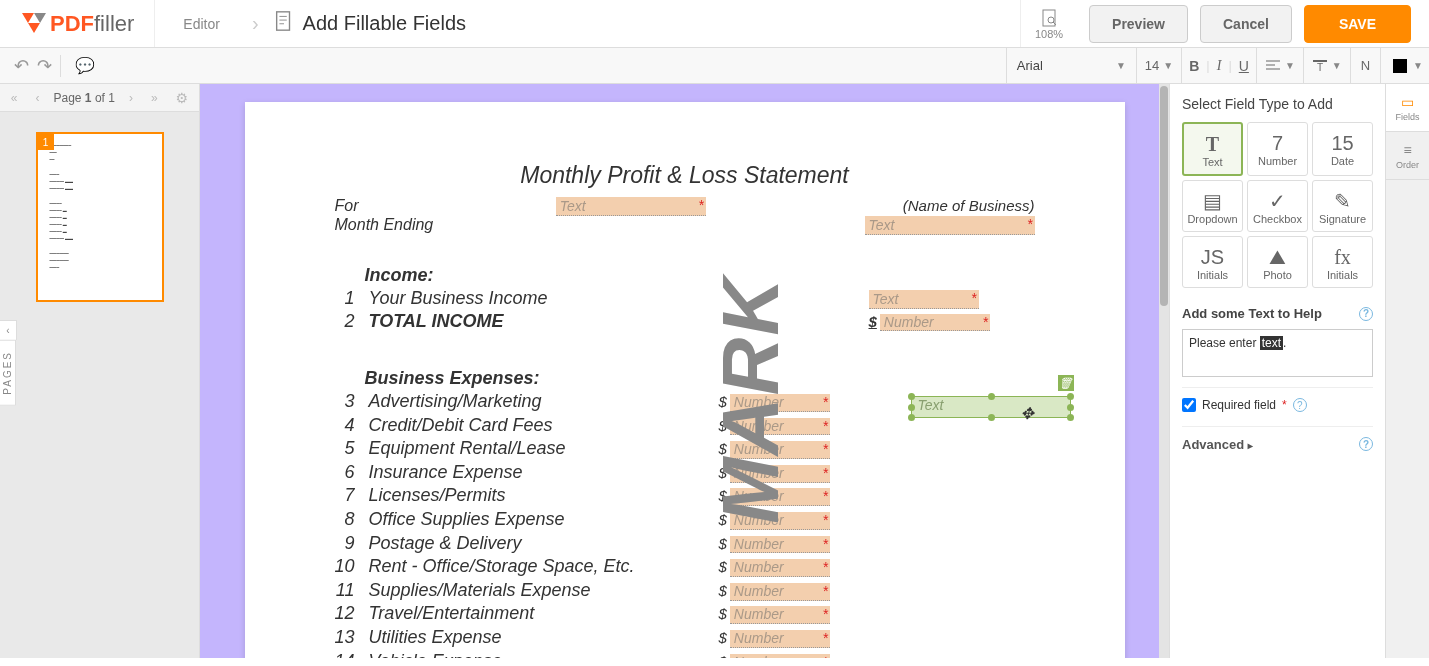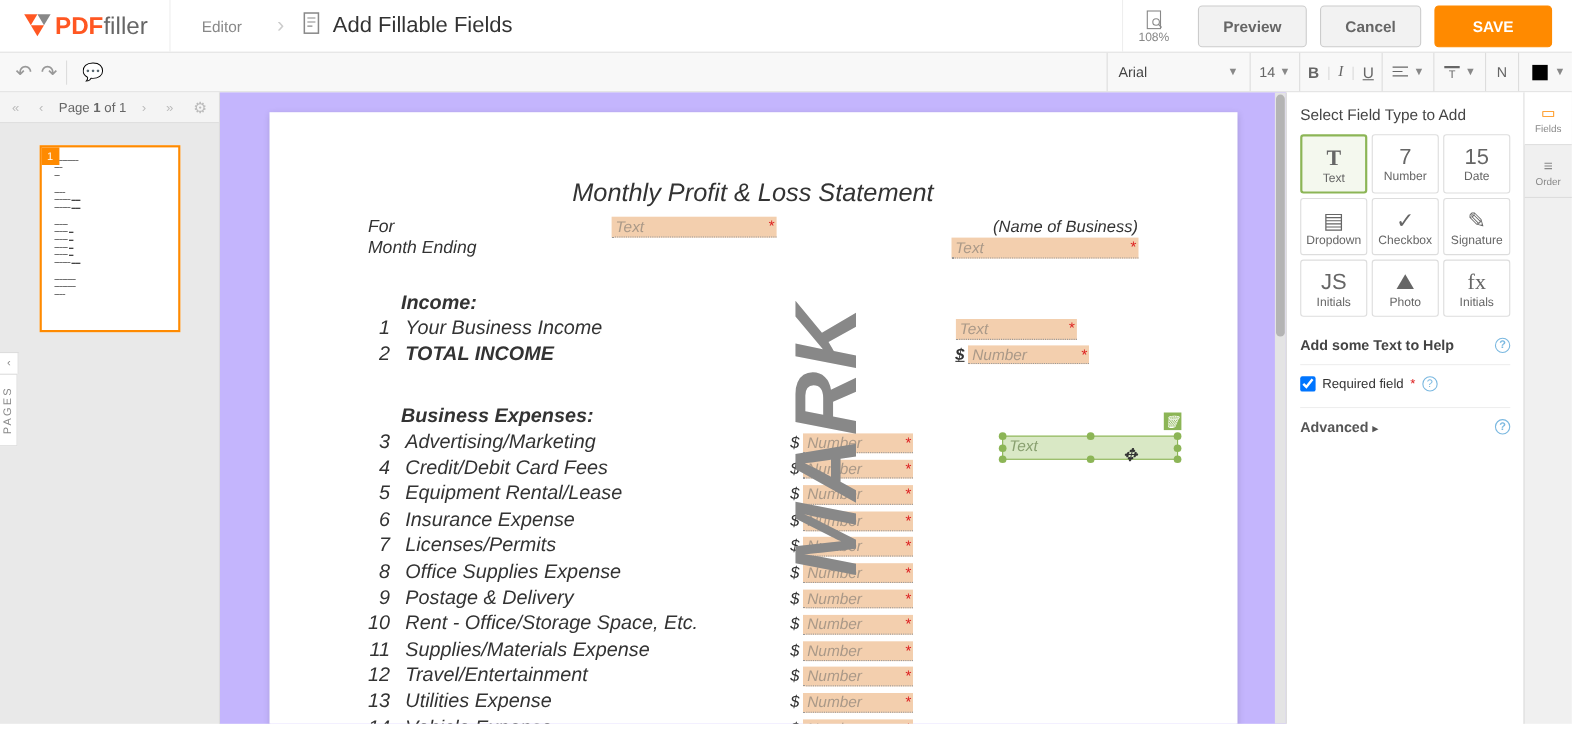--- a/index.html
+++ b/index.html
@@ -346,20 +346,23 @@
           <div class="field-type"><span class="field-type-icon" style="">✎</span><span>Signature</span></div>
           <div class="field-type"><span class="field-type-icon" style="">JS</span><span>Initials</span></div>
           <div class="field-type"><span class="field-type-icon" style="">⛰</span><span>Photo</span></div>
           <div class="field-type"><span class="field-type-icon" style="font-family:serif">fx</span><span>Initials</span></div>
         </div>
 
       <div class="panel-subtitle">
         <span>Add some Text to Help</span>
         <span class="help-info">?</span>
       </div>
+      <div class="help-input">
+        <span class="help-input-text">Please enter </span><span class="help-input-hl">text</span><span class="help-input-text">.</span>
+      </div>
 
       <div class="req-row">
         <input type="checkbox" checked="" style="">
         <span>Required field</span>
         <span class="req-star">*</span>
         <span class="help-info">?</span>
       </div>
 
       <div class="advanced-row">
         <span><span>Advanced</span> <span style="font-size:10px">▸</span></span>

